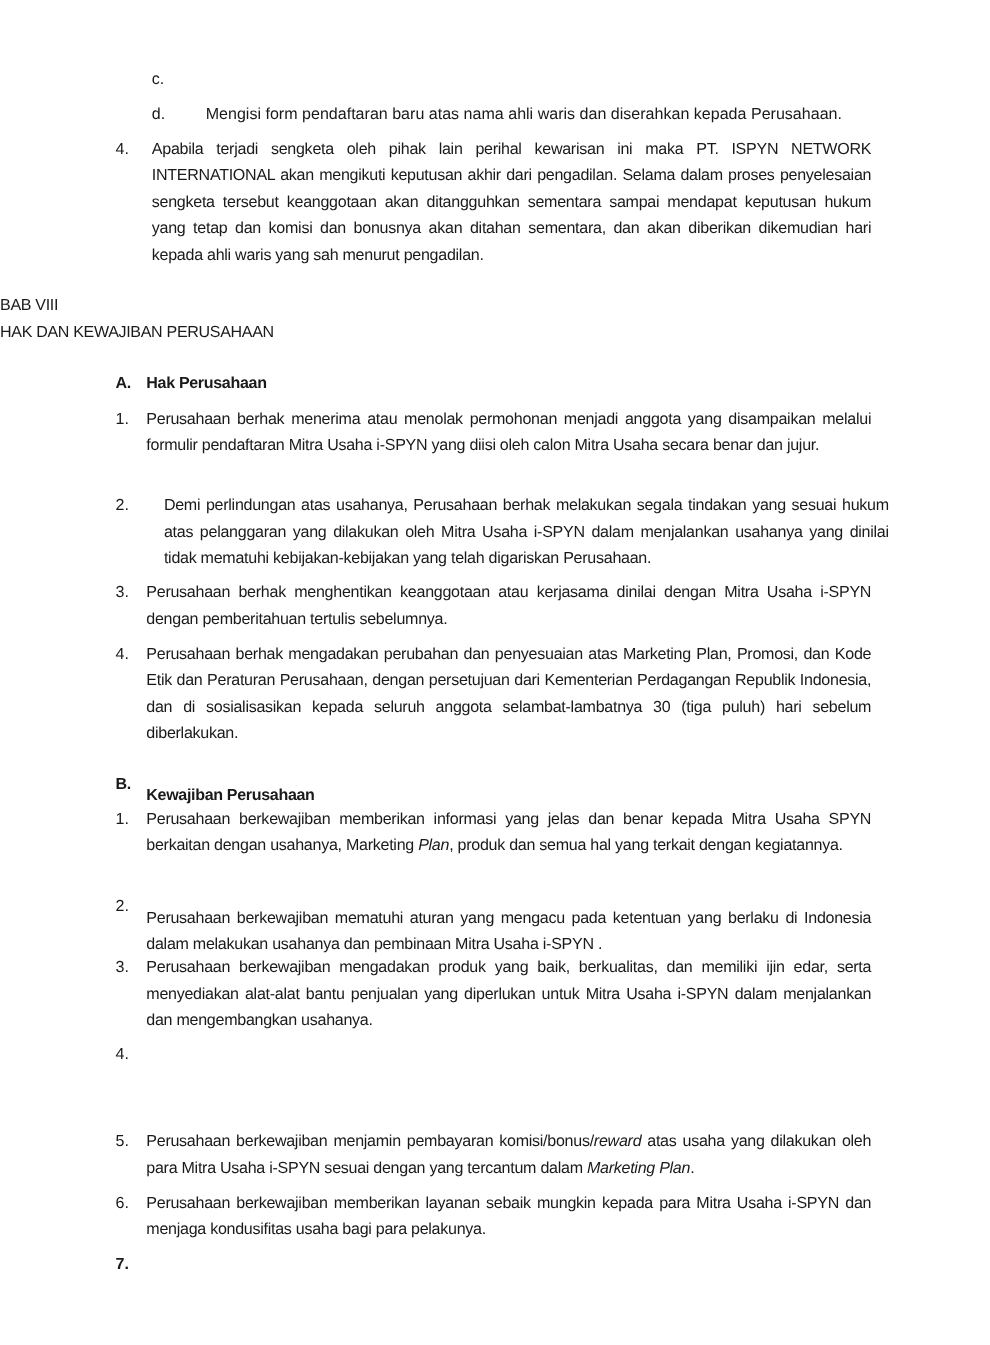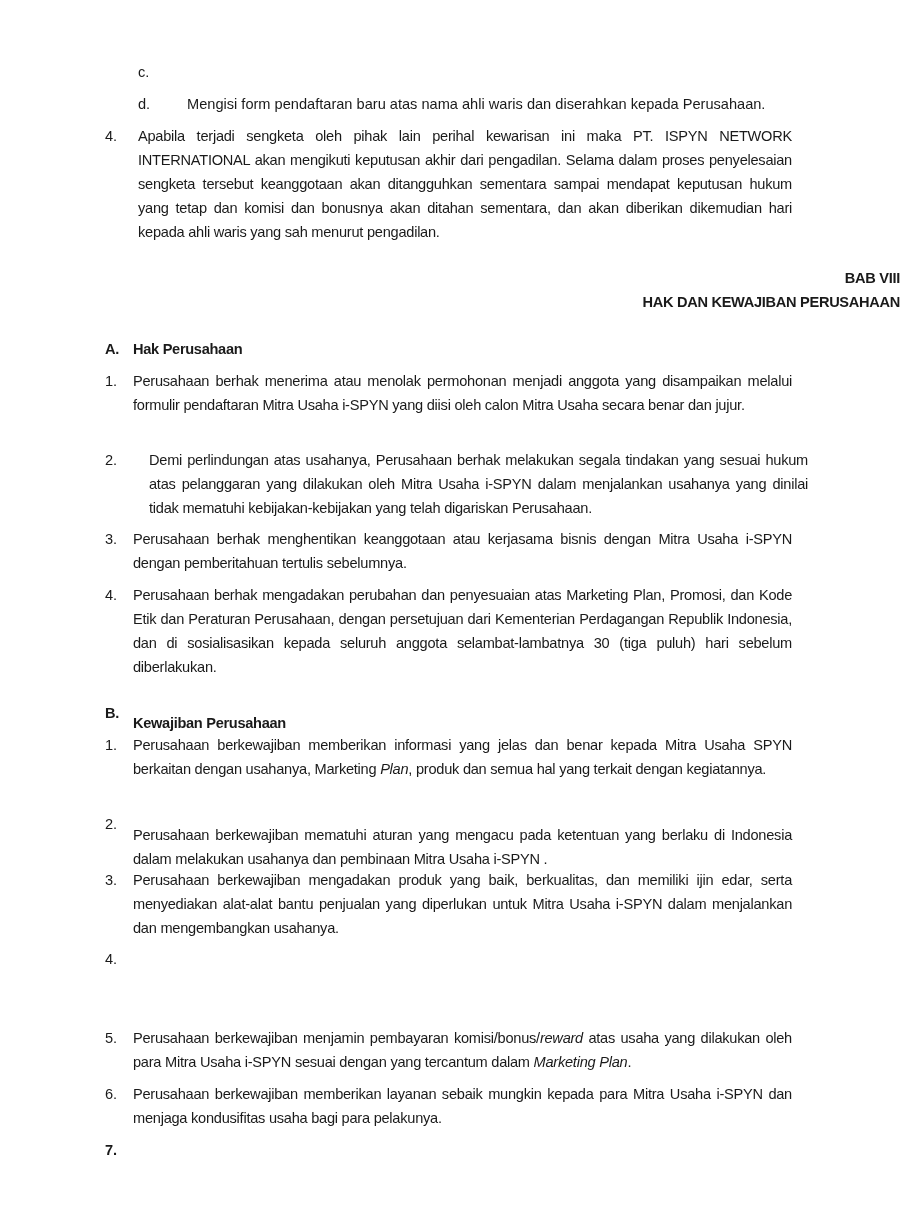--- a/index.html
+++ b/index.html
@@ -14,21 +14,21 @@
     }
     .page { position: absolute; left: 0; top: 0; width: 900px; height: 1223px; }
     .para {
       position: absolute;
       text-align: justify;
       line-height: 24px;
       font-size: 14.6px;
       letter-spacing: -0.25px;
     }
     .num { position: absolute; font-size: 14.6px; line-height: 24px; }
-    .center { position: absolute; left: 0; width: 900px; text-align: right; font-weight: bold; font-size: 14.6px; line-height: 24px; letter-spacing: -0.3px; }
+    .center { position: absolute; left: 0; width: 900px; text-align: left; font-weight: normal; font-size: 14.6px; line-height: 24px; letter-spacing: -0.3px; }
     .heading { position: absolute; font-weight: bold; font-size: 14.6px; line-height: 24px; letter-spacing: -0.3px; }
     .bold { font-weight: bold; }
     i { font-style: italic; }
   </style>
 </head>
 <body>
 
 <div class="page">
 
   <span class="num" style="left:138px; top:60px;">c.</span>
@@ -45,21 +45,21 @@
   <span class="heading" style="left:105px; top:337px;">A.</span>
   <span class="heading" style="left:133px; top:337px;">Hak Perusahaan</span>
 
   <span class="num" style="left:105px; top:369px;">1.</span>
   <div class="para" style="left:133px; top:369px; width:659px;">Perusahaan berhak menerima atau menolak permohonan menjadi anggota yang disampaikan melalui formulir pendaftaran Mitra Usaha i-SPYN  yang diisi oleh calon Mitra Usaha secara benar dan jujur.</div>
 
   <span class="num" style="left:105px; top:448px;">2.</span>
   <div class="para" style="left:133px; top:448px; width:659px;margin-left:16px;">Demi perlindungan atas usahanya, Perusahaan berhak melakukan segala tindakan yang sesuai hukum atas pelanggaran yang dilakukan oleh Mitra Usaha i-SPYN  dalam menjalankan usahanya yang dinilai tidak mematuhi kebijakan-kebijakan yang telah digariskan Perusahaan.</div>
 
   <span class="num" style="left:105px; top:527px;">3.</span>
-  <div class="para" style="left:133px; top:527px; width:659px;">Perusahaan berhak menghentikan keanggotaan atau kerjasama bisnis dengan Mitra Usaha i-SPYN dengan pemberitahuan tertulis sebelumnya.</div>
+  <div class="para" style="left:133px; top:527px; width:659px;">Perusahaan berhak menghentikan keanggotaan atau kerjasama dinilai dengan Mitra Usaha i-SPYN dengan pemberitahuan tertulis sebelumnya.</div>
 
   <span class="num" style="left:105px; top:583px;">4.</span>
   <div class="para" style="left:133px; top:583px; width:659px;">Perusahaan berhak mengadakan perubahan dan penyesuaian atas Marketing Plan, Promosi, dan Kode Etik dan Peraturan Perusahaan, dengan persetujuan dari Kementerian Perdagangan Republik Indonesia, dan di sosialisasikan kepada seluruh anggota selambat-lambatnya 30 (tiga puluh) hari sebelum diberlakukan.</div>
 
   <span class="heading" style="left:105px; top:701px;">B.</span>
   <span class="heading" style="left:133px; top:701px;margin-top:10px;">Kewajiban Perusahaan</span>
 
   <span class="num" style="left:105px; top:733px;">1.</span>
   <div class="para" style="left:133px; top:733px; width:659px;"><span>Perusahaan berkewajiban memberikan informasi yang jelas dan benar kepada Mitra Usaha SPYN berkaitan dengan usahanya, Marketing </span><i>Plan</i><span>, produk dan semua hal yang terkait dengan kegiatannya.</span></div>
 

